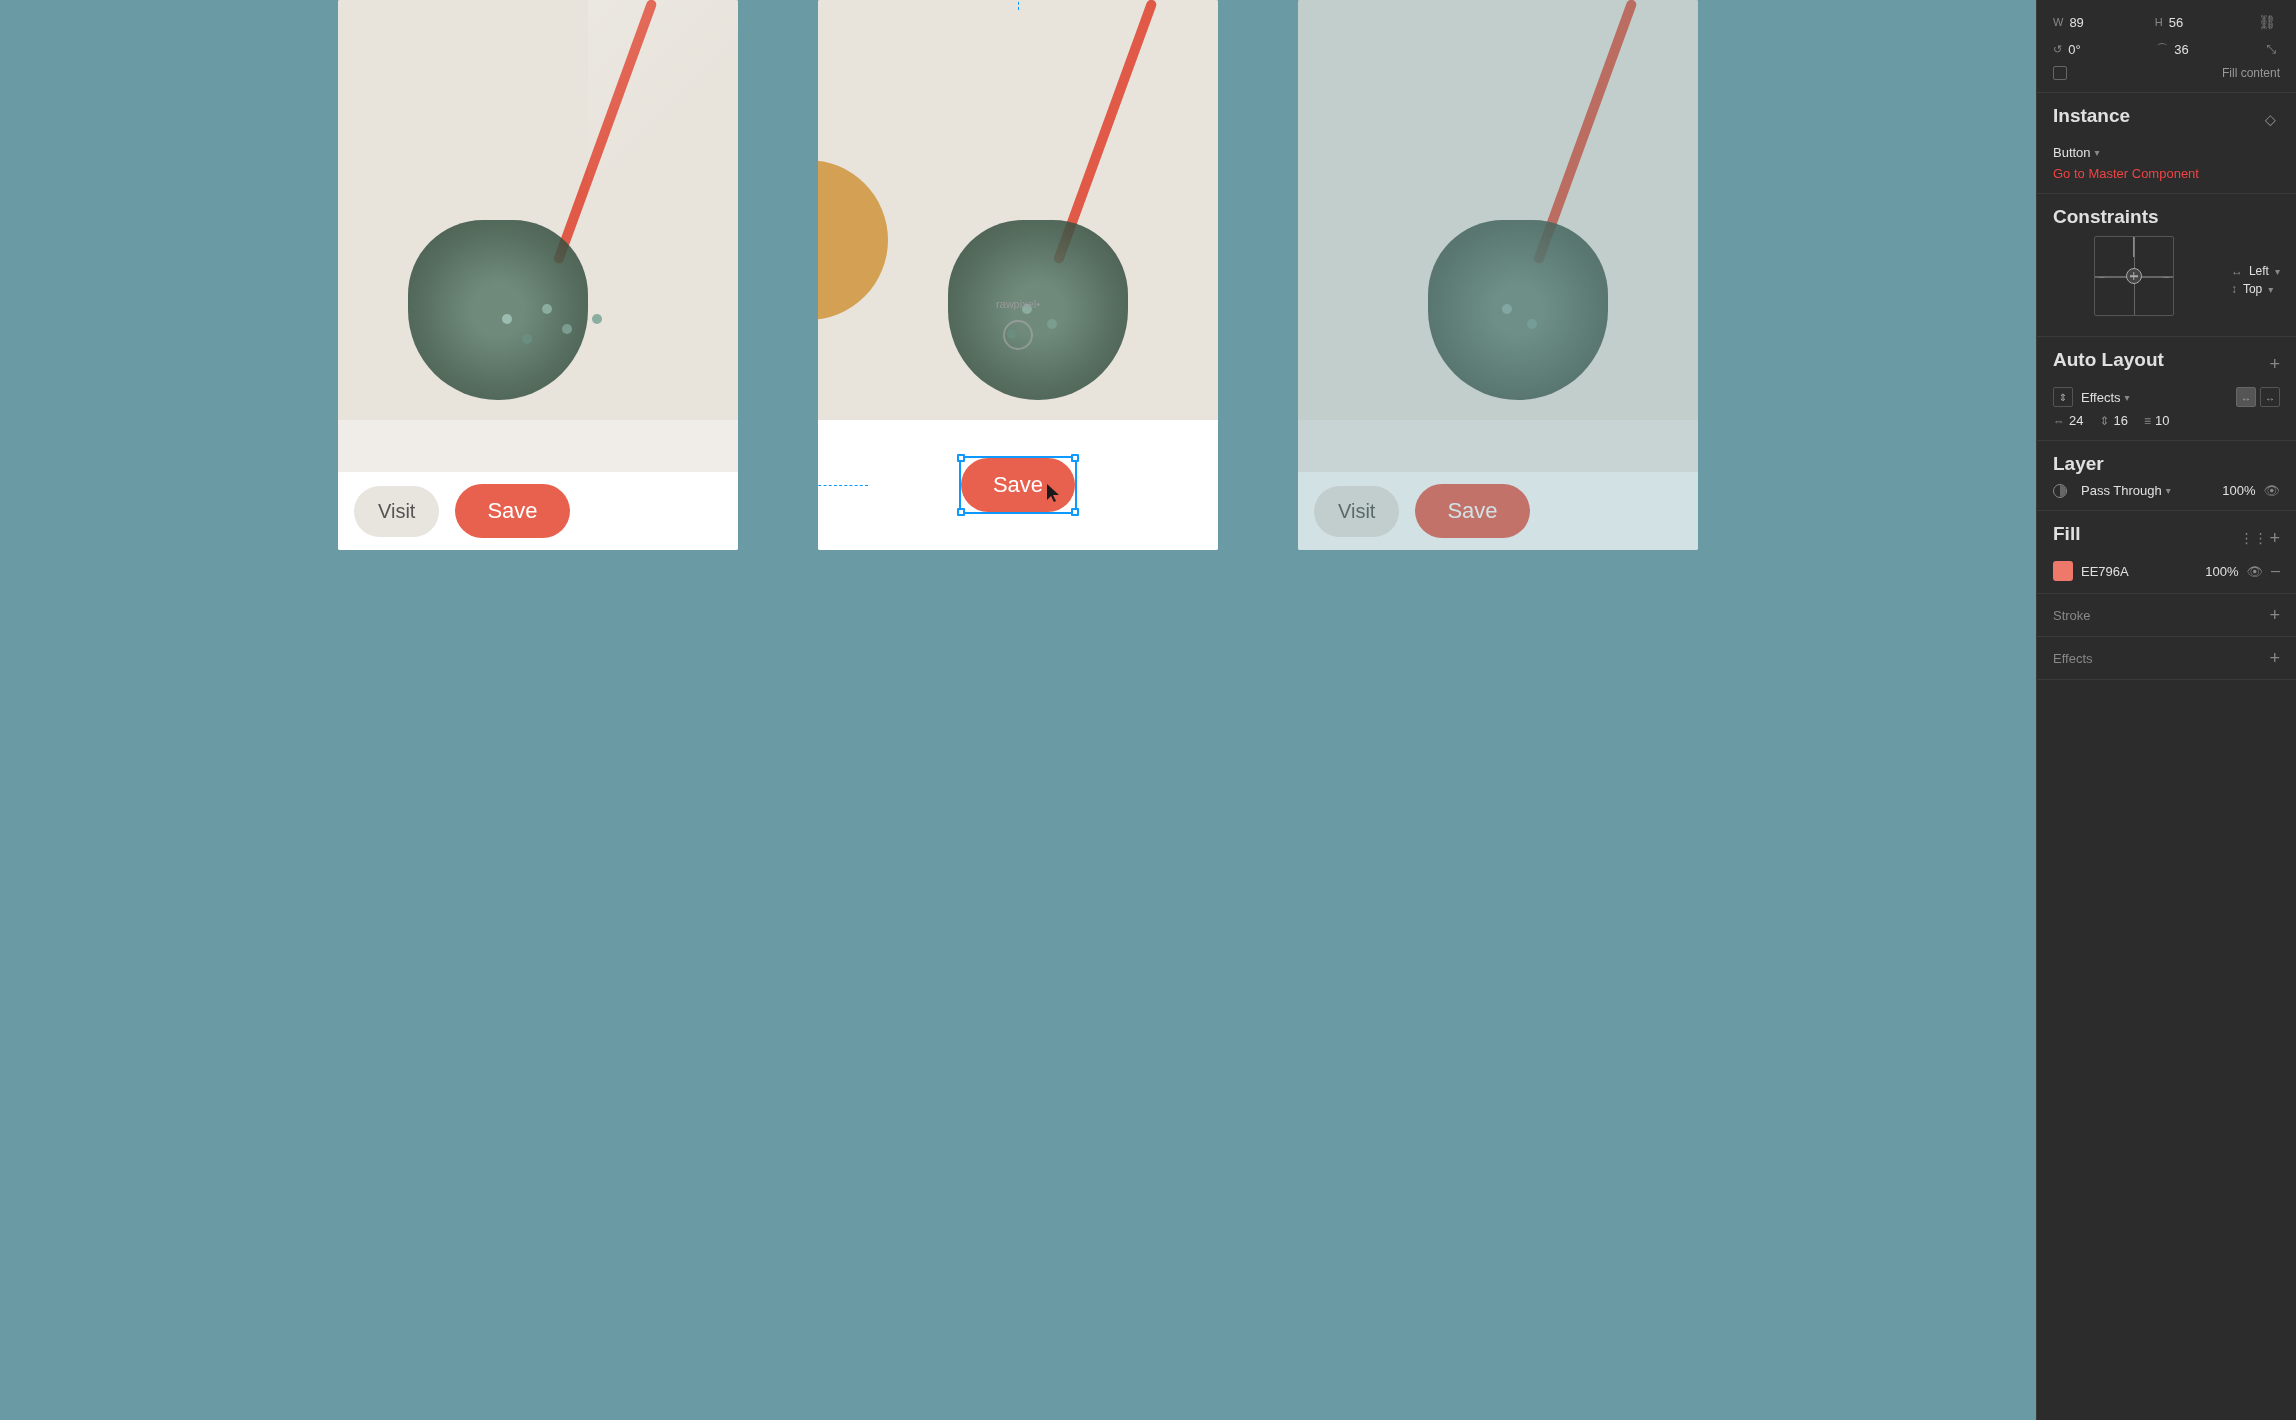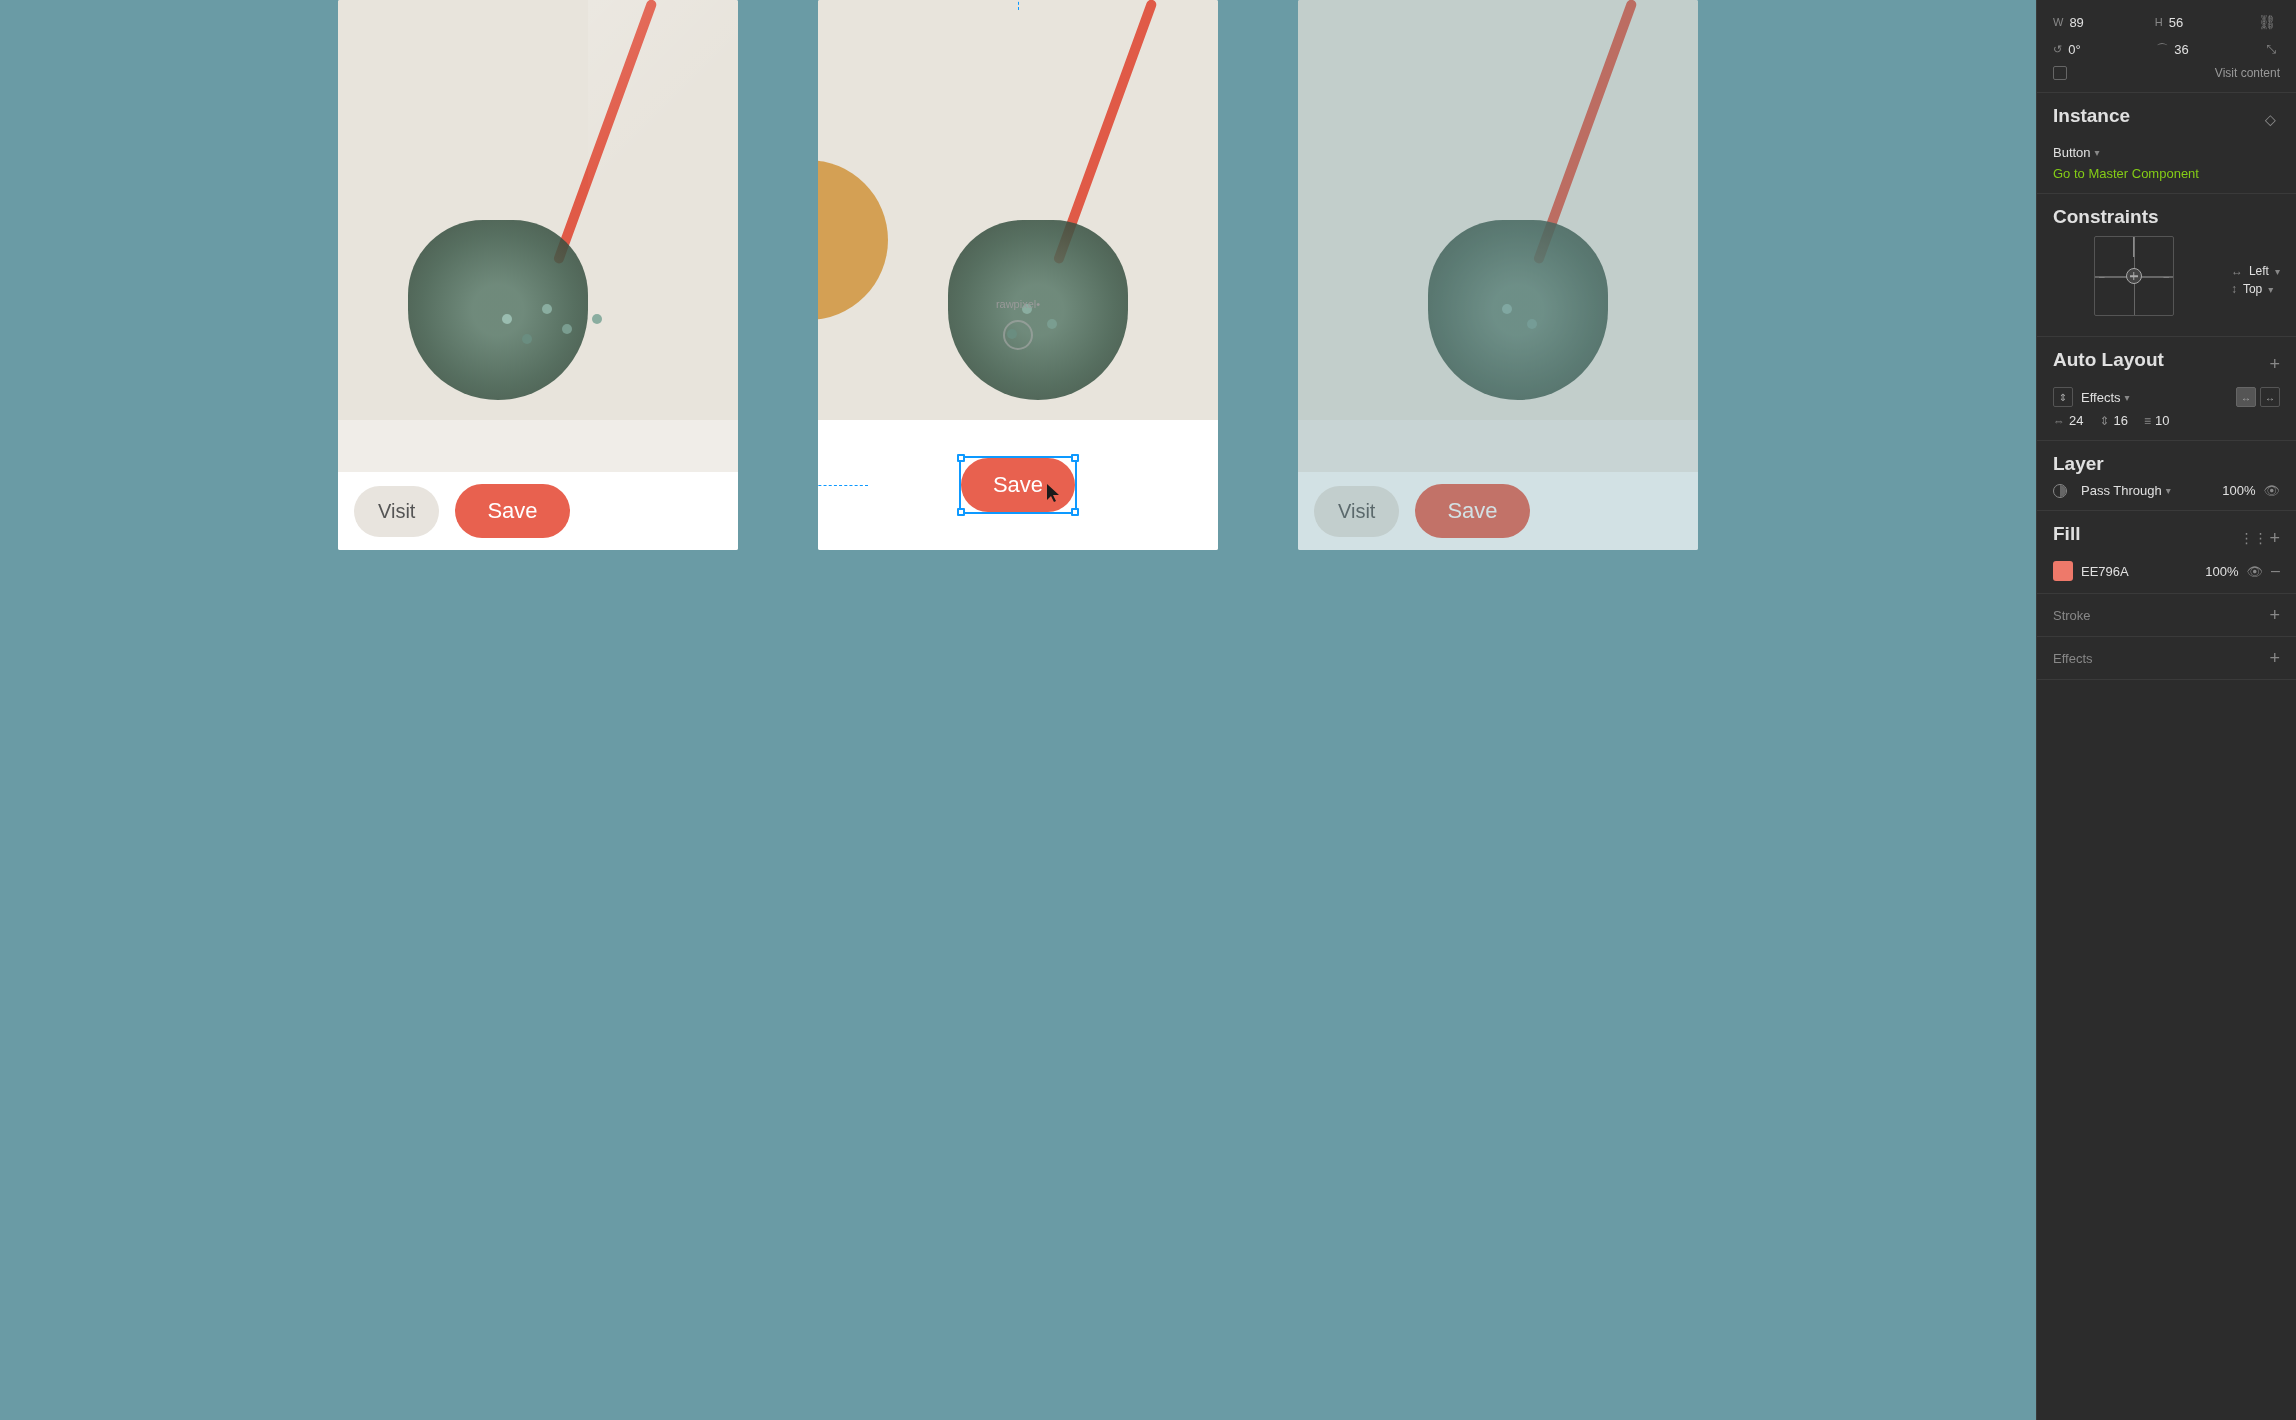--- a/index.html
+++ b/index.html
@@ -323,21 +323,21 @@
       gap: 4px;
       color: #e0e0e0;
     }
 
     .chevron {
       color: #888;
       font-size: 10px;
     }
 
     .go-to-master {
-      color: #84cc16;
+      color: #ef4444;
       font-size: 13px;
       cursor: pointer;
       margin-top: 6px;
     }
 
     
     .constraints-grid {
       width: 80px;
       height: 80px;
       border: 1.5px solid #555;
@@ -778,21 +778,21 @@
         <span class="dim-value">0°</span>
       </div>
       <div class="wh-item">
         <span class="dim-label" style="font-size:12px;">⌒</span>
         <span class="dim-value">36</span>
       </div>
       <button class="icon-btn" style="font-size:12px;">⤡</button>
     </div>
     <div class="clip-row panel-row">
       <div class="checkbox"></div>
-      <span class="panel-label">Visit content</span>
+      <span class="panel-label">Fill content</span>
     </div>
   </div>
 
   <div class="panel-section">
     <div style="display:flex; align-items:center; justify-content:space-between; margin-bottom:10px;">
       <span class="section-title">Instance</span>
       <button class="icon-btn" style="font-size:16px;">⬦</button>
     </div>
     <div class="instance-row">
       <div class="instance-name">

